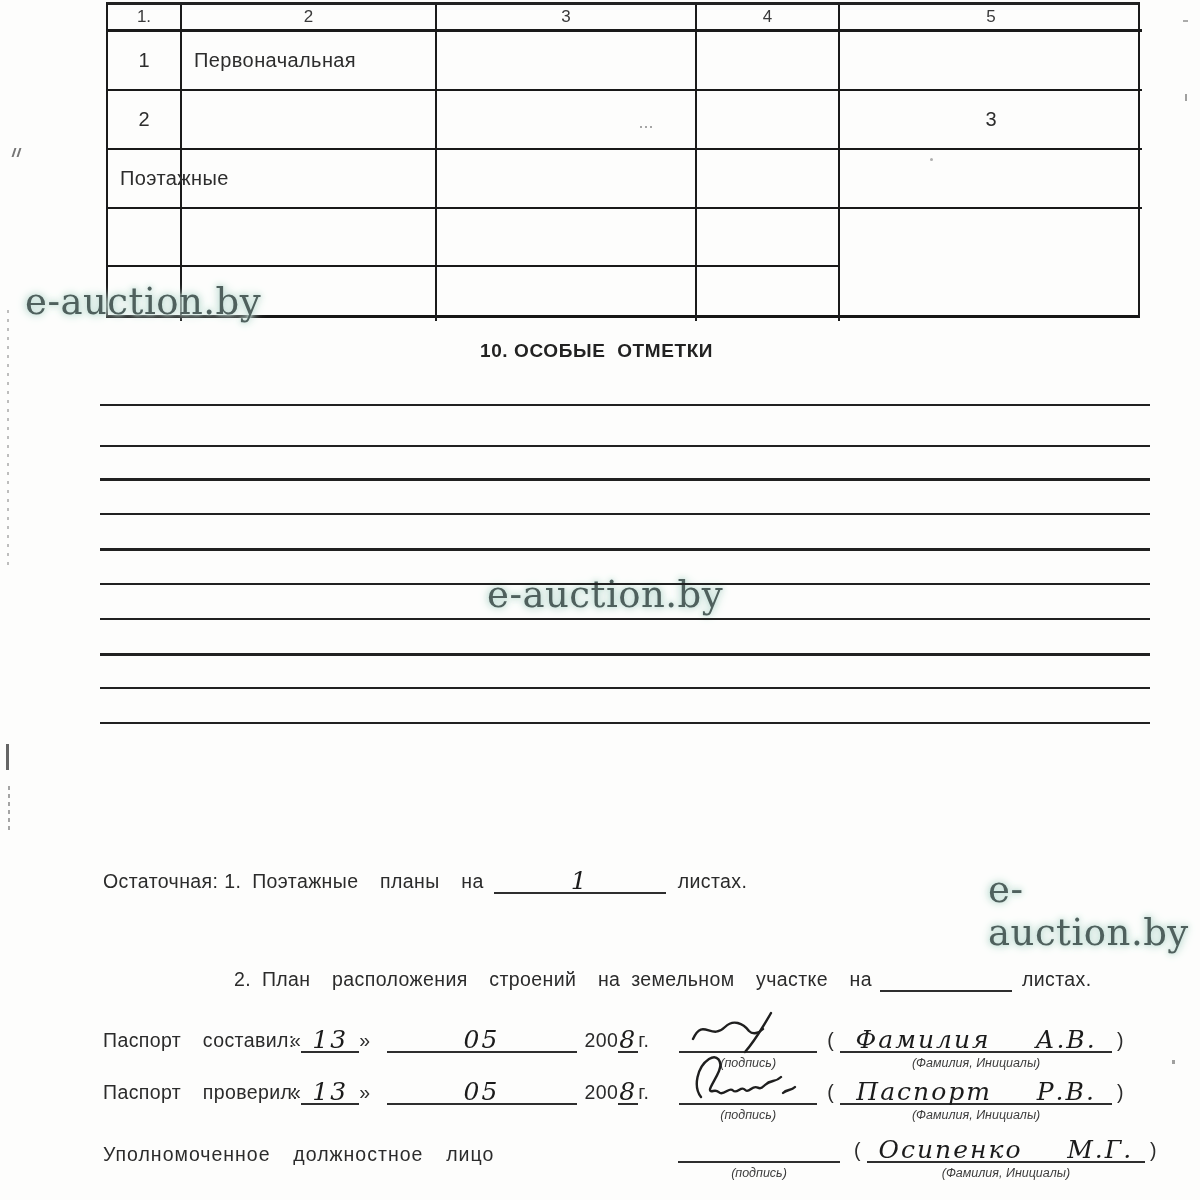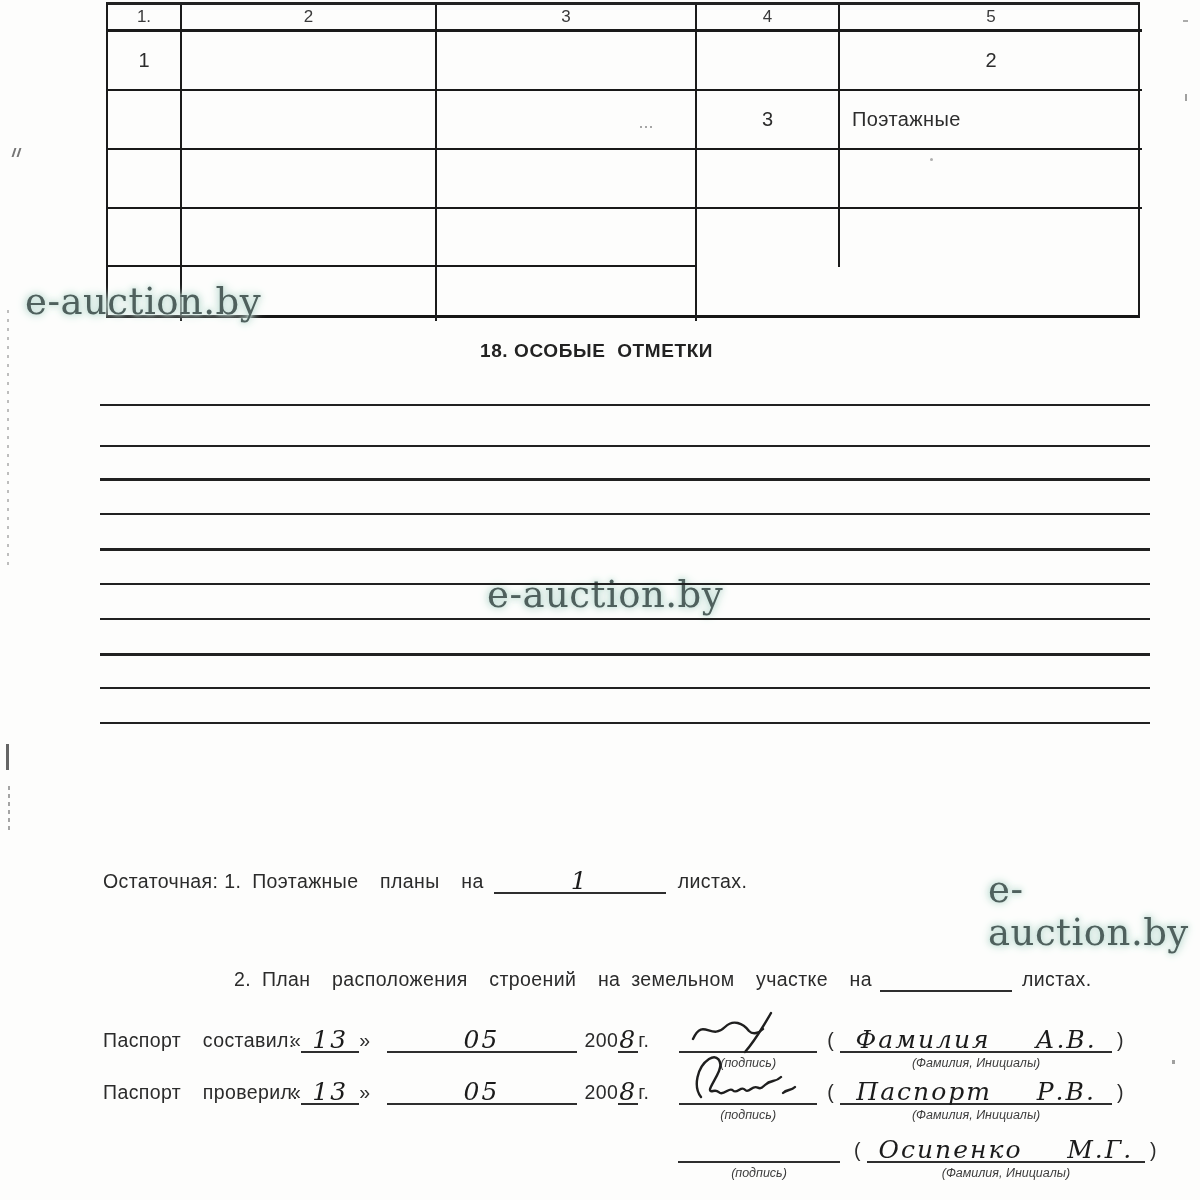--- a/index.html
+++ b/index.html
@@ -81,20 +81,21 @@
 <div class="page">
 
   <div class="vtable">
     <div class="cell hdr">1.</div>
     <div class="cell hdr">2</div>
     <div class="cell hdr">3</div>
     <div class="cell hdr">4</div>
     <div class="cell hdr">5</div>
 
     <div class="cell num">1</div>
+    <div class="cell lbl">Первоначальная</div>
     <div class="cell"></div>
     <div class="cell"></div>
     <div class="cell"></div>
 
     <div class="cell num">2</div>
     <div class="cell"></div>
     <div class="cell"></div>
     <div class="cell"></div>
 
     <div class="cell num">3</div>
@@ -113,21 +114,21 @@
     <div class="cell lbl lastrow"></div>
     <div class="cell lastrow"></div>
     <div class="cell lastrow"></div>
     <div class="cell lastrow"></div>
   </div>
 
   <div class="wm" style="left:25px; top:280px;">e-auction.by</div>
   <div class="wm" style="left:487px; top:573px;">e-auction.by</div>
   <div class="wm" style="left:988px; top:868px;">e-auction.by</div>
 
-  <div class="sec-title keepws">18. ОСОБЫЕ  ОТМЕТКИ</div>
+  <div class="sec-title keepws">10. ОСОБЫЕ  ОТМЕТКИ</div>
 
   <div class="rline" style="top:404px;"></div>
   <div class="rline" style="top:445px;"></div>
   <div class="rline" style="top:478px; height:3px;"></div>
   <div class="rline" style="top:513px;"></div>
   <div class="rline" style="top:548px; height:3px;"></div>
   <div class="rline" style="top:583px;"></div>
   <div class="rline" style="top:618px;"></div>
   <div class="rline" style="top:653px; height:3px;"></div>
   <div class="rline" style="top:687px;"></div>
@@ -151,20 +152,23 @@
 
   <div class="ptxt" style="left:103px; top:1081px;">
     <span class="keepws" style="display:inline-block; width:187px;">Паспорт  проверил:</span><span class="q">«</span><span class="blank" style="width:58px;"><span class="hand">13</span></span><span class="q">»</span><span class="blank" style="width:190px; margin-left:16px;"><span class="hand">05</span></span><span style="margin-left:8px;">200</span><span class="blank" style="width:20px;"><span class="hand">8</span></span><span>г.</span><span class="blank" style="width:138px; margin-left:30px;">
         <svg class="sig-svg" width="120" height="52" viewBox="0 0 120 52">
           <path d="M14 44 C6 34 10 14 22 6 C30 1 36 8 32 18 C28 28 18 40 26 38 C34 36 30 44 40 38 C48 33 44 42 52 37 C60 32 56 42 64 36 C72 30 70 40 78 32 C84 26 88 30 94 24"></path>
           <path d="M96 40 C100 36 104 38 108 34"></path>
         </svg>
         <span class="cap">(подпись)</span></span><span class="q" style="margin-left:10px;">(</span><span class="blank" style="width:272px; margin-left:6px;"><span class="hand keepws">Паспорт   Р.В.</span><span class="cap">(Фамилия, Инициалы)</span></span><span class="q" style="margin-left:5px;">)</span>
   </div>
 
+  <div class="ptxt" style="left:103px; top:1143px; letter-spacing:1px;">
+    <span class="keepws">Уполномоченное  должностное  лицо</span>
+  </div>
   <div class="ptxt" style="left:678px; top:1139px;">
     <span class="blank" style="width:162px;"><span class="cap">(подпись)</span></span><span class="q" style="margin-left:14px;">(</span><span class="blank" style="width:278px; margin-left:6px;"><span class="hand keepws">Осипенко   М.Г.</span><span class="cap">(Фамилия, Инициалы)</span></span><span class="q" style="margin-left:5px;">)</span>
   </div>
 
   <div class="art streak1"></div>
   <div class="art streak2"></div>
   <div class="art streak3"></div>
   <div class="art speck-a"></div>
   <div class="art speck-b"></div>
   <div class="art speck-c"></div>

